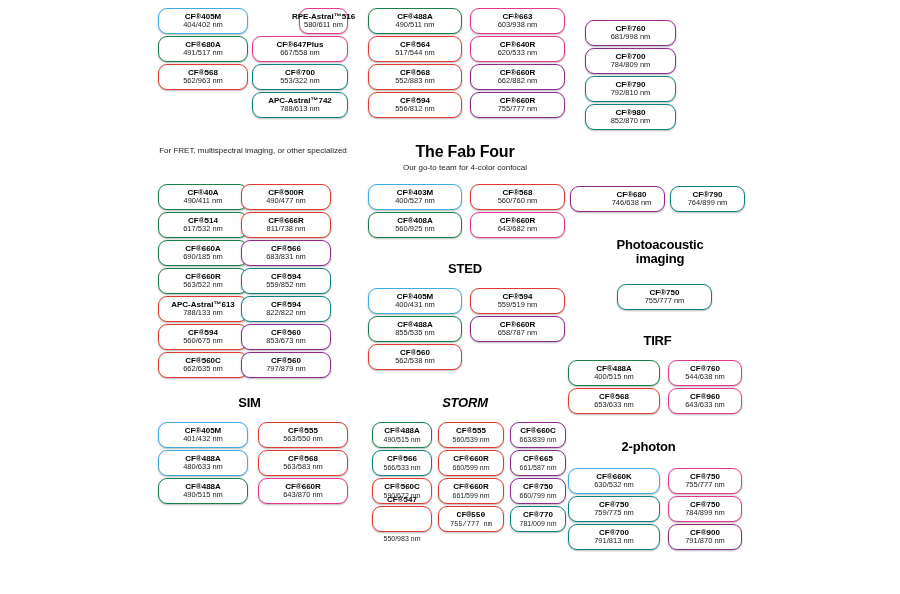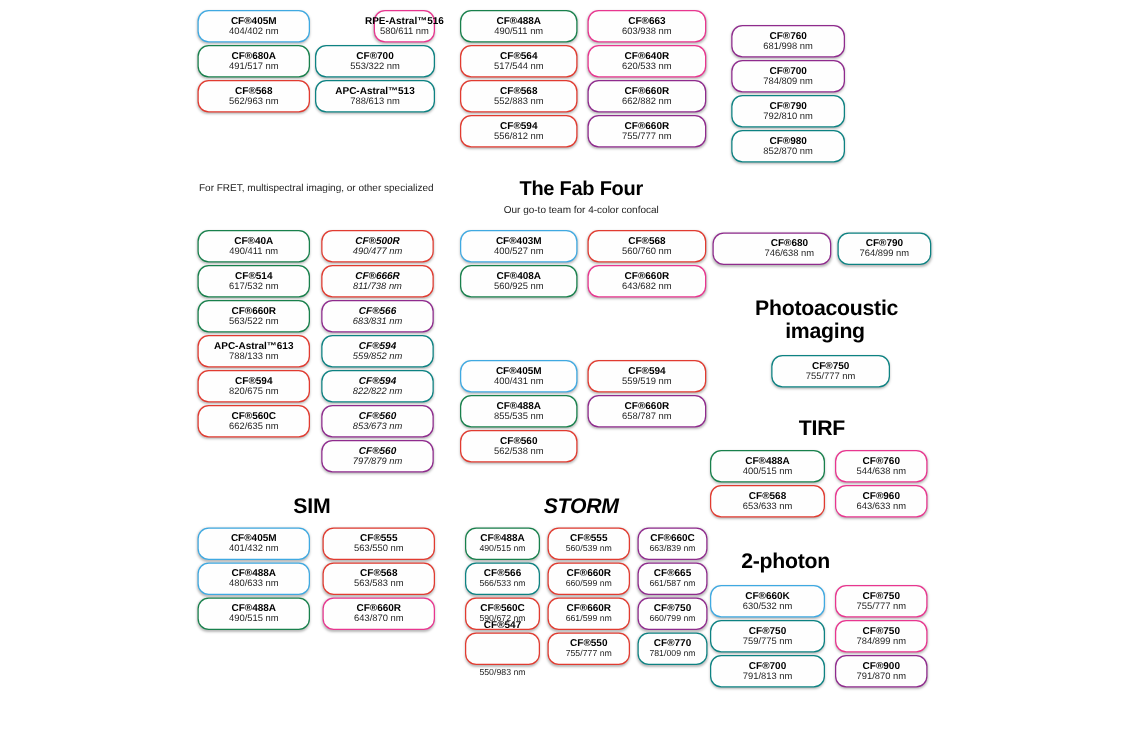--- a/index.html
+++ b/index.html
@@ -1,35 +1,35 @@
 <!DOCTYPE html>
 <html><head>
 <meta charset="utf-8">
 <style>
   html,body{margin:0;padding:0;background:#fff;}
   .canvas{position:relative;width:900px;height:594px;background:#ffffff;overflow:hidden;
           font-family:"Liberation Sans","DejaVu Sans",sans-serif;}
   .hdr{position:absolute;text-align:center;color:#000;}
   .hdr .t{font-weight:bold;font-size:16px;line-height:1.05;letter-spacing:-0.2px;}
-  .hdr.sm .t{font-size:17px;}
+  .hdr.sm .t{font-size:13px;}
   .hdr .s{font-size:8px;color:#222;margin-top:2px;}
   .col{position:absolute;display:flex;flex-direction:column;gap:2px;}
   .badge{height:26px;border:1.6px solid #888;border-radius:9px;background:#fefefe;
          display:flex;flex-direction:column;align-items:center;justify-content:center;
          box-sizing:border-box;box-shadow:0 1px 2px rgba(0,0,0,0.28);}
   .bn{font-size:8px;font-weight:bold;color:#000;line-height:1.15;white-space:nowrap;}
   .bw{font-size:7.5px;color:#1c1c1c;line-height:1.15;white-space:nowrap;}
   
   #c-top1{left:158px;top:8px;width:90px;}
   #c-top2{left:252px;top:8px;width:96px;}
   #c-top3{left:368px;top:8px;width:94px;}
   #c-top4{left:470px;top:8px;width:95px;}
   #c-top5{left:585px;top:20px;width:91px;}
   #c-alt1{left:158px;top:184px;width:90px;}
-  #c-alt2{left:257px;top:184px;width:90px;font-style:italic;}
+  #c-alt2{left:241px;top:184px;width:90px;}
   #c-fab1{left:368px;top:184px;width:94px;}
   #c-fab2{left:470px;top:184px;width:95px;}
   #c-sted1{left:368px;top:288px;width:94px;}
   #c-sted2{left:470px;top:288px;width:95px;}
   #c-r1{left:570px;top:186px;width:95px;}
   #c-r2{left:670px;top:186px;width:75px;}
   #c-pa{left:617px;top:284px;width:95px;}
   #c-tirf1{left:568px;top:360px;width:92px;}
   #c-tirf2{left:668px;top:360px;width:74px;}
   #c-sim1{left:158px;top:422px;width:90px;}
@@ -41,34 +41,37 @@
   #c-2p1{left:568px;top:468px;width:92px;}
   #c-2p2{left:668px;top:468px;width:74px;}
   
   #hd-alt{left:147px;top:144px;width:212px;}
   #hd-fab{left:360px;top:144px;width:210px;}
   #hd-sted{left:360px;top:262px;width:210px;}
   #hd-pa{left:604px;top:238px;width:112px;}
   #hd-tirf{left:565px;top:334px;width:185px;}
   #hd-sim{left:147px;top:396px;width:205px;}
   #hd-storm{left:360px;top:396px;width:210px;font-style:italic;}
-  #hd-2p{left:536px;top:440px;width:185px;}
+  #hd-2p{left:556px;top:440px;width:185px;}
 </style>
 </head>
 <body>
 
 <div class="canvas">
 
   <div class="hdr" id="hd-alt">
     <div class="s">For FRET, multispectral imaging, or other specialized</div>
   </div>
   <div class="hdr" id="hd-fab">
     <div class="t">The Fab Four</div>
     <div class="s">Our go-to team for 4-color confocal</div>
   </div>
+  <div class="hdr sm" id="hd-sted">
+    <div class="t">STED</div>
+  </div>
   <div class="hdr sm" id="hd-pa">
     <div class="t">Photoacoustic imaging</div>
   </div>
   <div class="hdr sm" id="hd-tirf">
     <div class="t">TIRF</div>
   </div>
   <div class="hdr sm" id="hd-sim">
     <div class="t">SIM</div>
   </div>
   <div class="hdr sm" id="hd-storm">
@@ -90,26 +93,30 @@
       <div class="badge" style="border-color: rgb(225, 59, 48);">
         <div class="bn">CF®568</div>
         <div class="bw">562/963 nm</div>
       </div>
     </div>
   <div class="col" id="c-top2">
       <div class="badge" style="border-color: rgb(232, 54, 143); margin-left: 47px;">
         <div class="bn">RPE-Astral™516</div>
         <div class="bw">580/611 nm</div>
       </div>
+      <div class="badge" style="border-color: rgb(232, 54, 143);">
+        <div class="bn">CF®647Plus</div>
+        <div class="bw">667/558 nm</div>
+      </div>
       <div class="badge" style="border-color: rgb(13, 130, 130);">
         <div class="bn">CF®700</div>
         <div class="bw">553/322 nm</div>
       </div>
       <div class="badge" style="border-color: rgb(13, 130, 130);">
-        <div class="bn">APC-Astral™513</div>
+        <div class="bn">APC-Astral™742</div>
         <div class="bw">788/613 nm</div>
       </div>
     </div>
   <div class="col" id="c-top3">
       <div class="badge" style="border-color: rgb(24, 128, 76);">
         <div class="bn">CF®488A</div>
         <div class="bw">490/511 nm</div>
       </div>
       <div class="badge" style="border-color: rgb(225, 59, 48);">
         <div class="bn">CF®564</div>
@@ -163,30 +170,34 @@
   <div class="col" id="c-alt1">
       <div class="badge" style="border-color: rgb(24, 128, 76);">
         <div class="bn">CF®40A</div>
         <div class="bw">490/411 nm</div>
       </div>
       <div class="badge" style="border-color: rgb(24, 128, 76);">
         <div class="bn">CF®514</div>
         <div class="bw">617/532 nm</div>
       </div>
       <div class="badge" style="border-color: rgb(24, 128, 76);">
+        <div class="bn">CF®660A</div>
+        <div class="bw">690/185 nm</div>
+      </div>
+      <div class="badge" style="border-color: rgb(24, 128, 76);">
         <div class="bn">CF®660R</div>
         <div class="bw">563/522 nm</div>
       </div>
       <div class="badge" style="border-color: rgb(225, 59, 48);">
         <div class="bn">APC-Astral™613</div>
         <div class="bw">788/133 nm</div>
       </div>
       <div class="badge" style="border-color: rgb(225, 59, 48);">
         <div class="bn">CF®594</div>
-        <div class="bw">820/675 nm</div>
+        <div class="bw">560/675 nm</div>
       </div>
       <div class="badge" style="border-color: rgb(225, 59, 48);">
         <div class="bn">CF®560C</div>
         <div class="bw">662/635 nm</div>
       </div>
     </div>
   <div class="col" id="c-alt2">
       <div class="badge" style="border-color: rgb(225, 59, 48);">
         <div class="bn">CF®500R</div>
         <div class="bw">490/477 nm</div>
@@ -350,21 +361,21 @@
         <div class="bw">560/539 nm</div>
       </div>
       <div class="badge" style="border-color: rgb(225, 59, 48);">
         <div class="bn">CF®660R</div>
         <div class="bw">660/599 nm</div>
       </div>
       <div class="badge" style="border-color: rgb(225, 59, 48);">
         <div class="bn">CF®660R</div>
         <div class="bw">661/599 nm</div>
       </div>
-      <div class="badge" style="border-color: rgb(225, 59, 48);">
+      <div class="badge" style="border-color: rgb(225, 59, 48); font-family: Liberation Mono, monospace;">
         <div class="bn">CF®550</div>
         <div class="bw">755/777 nm</div>
       </div>
     </div>
   <div class="col" id="c-storm3">
       <div class="badge" style="border-color: rgb(143, 43, 141);">
         <div class="bn">CF®660C</div>
         <div class="bw">663/839 nm</div>
       </div>
       <div class="badge" style="border-color: rgb(143, 43, 141);">

